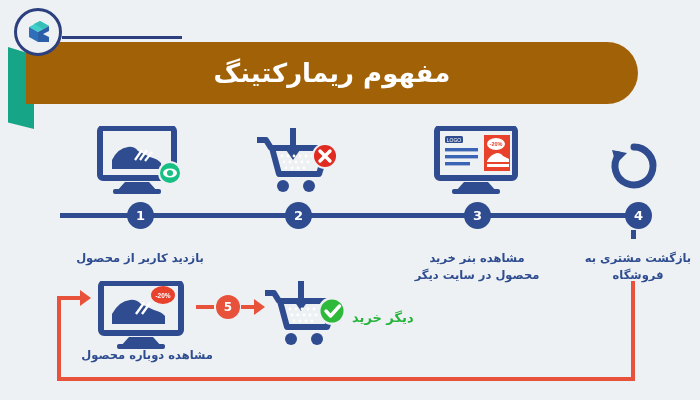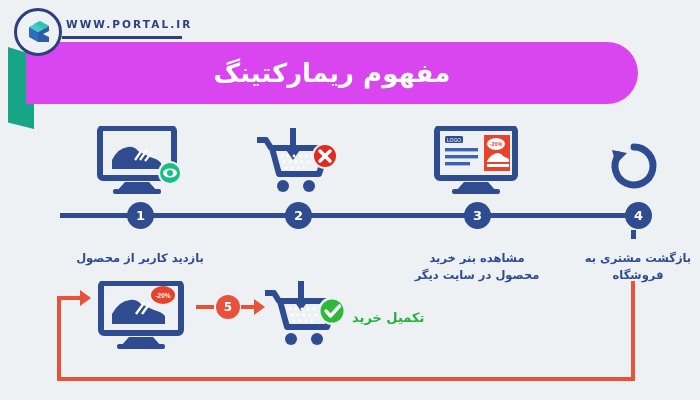--- a/index.html
+++ b/index.html
@@ -29,21 +29,21 @@
   }
 
   
   .ribbon-fold {
     position: absolute; left: 8px; top: 47px; width: 26px; height: 82px;
     background: #17a587; z-index: 2;
     clip-path: polygon(0 0, 100% 8px, 100% 100%, 0 92%);
   }
   .ribbon-main {
     position: absolute; left: 26px; top: 42px; width: 612px; height: 62px;
-    background: #d946ef; border-radius: 0 31px 31px 0; z-index: 3;
+    background: #a16207; border-radius: 0 31px 31px 0; z-index: 3;
     display: flex; align-items: center; justify-content: center;
   }
   .ribbon-title {
     color: #ffffff; font-size: 26px; font-weight: bold;
     direction: rtl; letter-spacing: 0.5px;
   }
 
   
   .axis {
     position: absolute; left: 60px; top: 213px; width: 590px; height: 5px;
@@ -123,21 +123,20 @@
 <div id="root">
 
   <div class="logo-badge">
     <svg width="34" height="34" viewBox="0 0 34 34">
       <polygon points="8,12 19,6 28,11 17,17" fill="#3fd0c9"></polygon>
       <polygon points="8,12 17,17 17,27 8,22" fill="#2f6fba"></polygon>
       <polygon points="17,17 28,11 28,16 22,19 28,22 28,27 17,27" fill="#2a5fa8"></polygon>
       <polygon points="19,6 28,11 22,14 13,9" fill="#35bfb8"></polygon>
     </svg>
   </div>
-  <div class="site-url">WWW.PORTAL.IR</div>
   <div class="url-rule"></div>
 
   <div class="ribbon-fold"></div>
   <div class="ribbon-main">
     <div class="ribbon-title">مفهوم ریمارکتینگ</div>
   </div>
 
   <div class="icon-abs" style="left:95px; top:126px;">
     <svg width="90" height="68" viewBox="0 0 90 68">
       <rect x="5" y="2" width="74" height="50" rx="3" fill="none" stroke="#2e4c8f" stroke-width="6"></rect>
@@ -296,15 +295,16 @@
         <circle cx="49" cy="40" r="1.4"></circle>
       </g>
       <circle cx="28" cy="58" r="6" fill="#2e4c8f"></circle>
       <circle cx="54" cy="58" r="6" fill="#2e4c8f"></circle>
       <circle cx="69" cy="30" r="14" fill="#eef1f3"></circle>
       <circle cx="69" cy="30" r="11.5" fill="#2fb93a"></circle>
       <path d="M63 30 l4.5 5 l9 -10" fill="none" stroke="#ffffff" stroke-width="3.4" stroke-linecap="round" stroke-linejoin="round"></path>
     </svg>
   </div>
 
-  <div class="checkout-label">تکمیل خرید</div>
+  <div class="bottom-caption">مشاهده دوباره محصول</div>
+  <div class="checkout-label">دیگر خرید</div>
 
 </div>
 
 </body></html>

